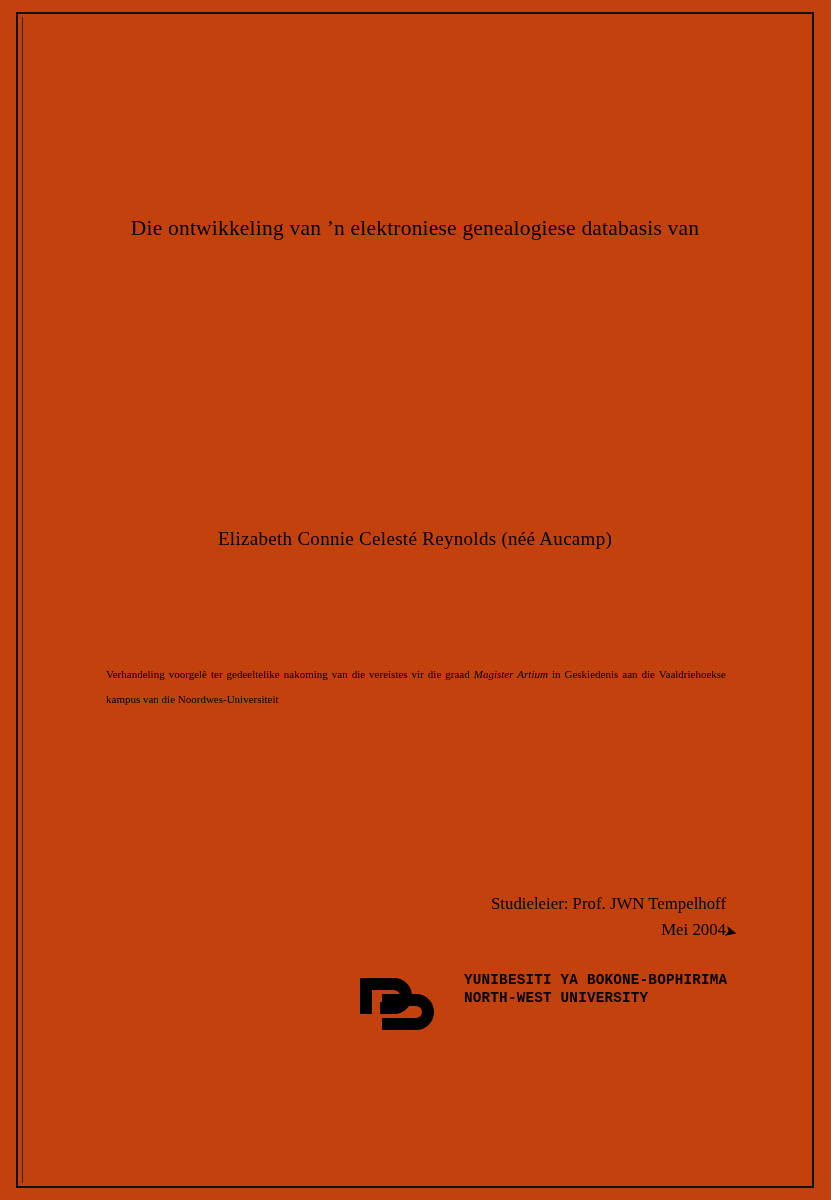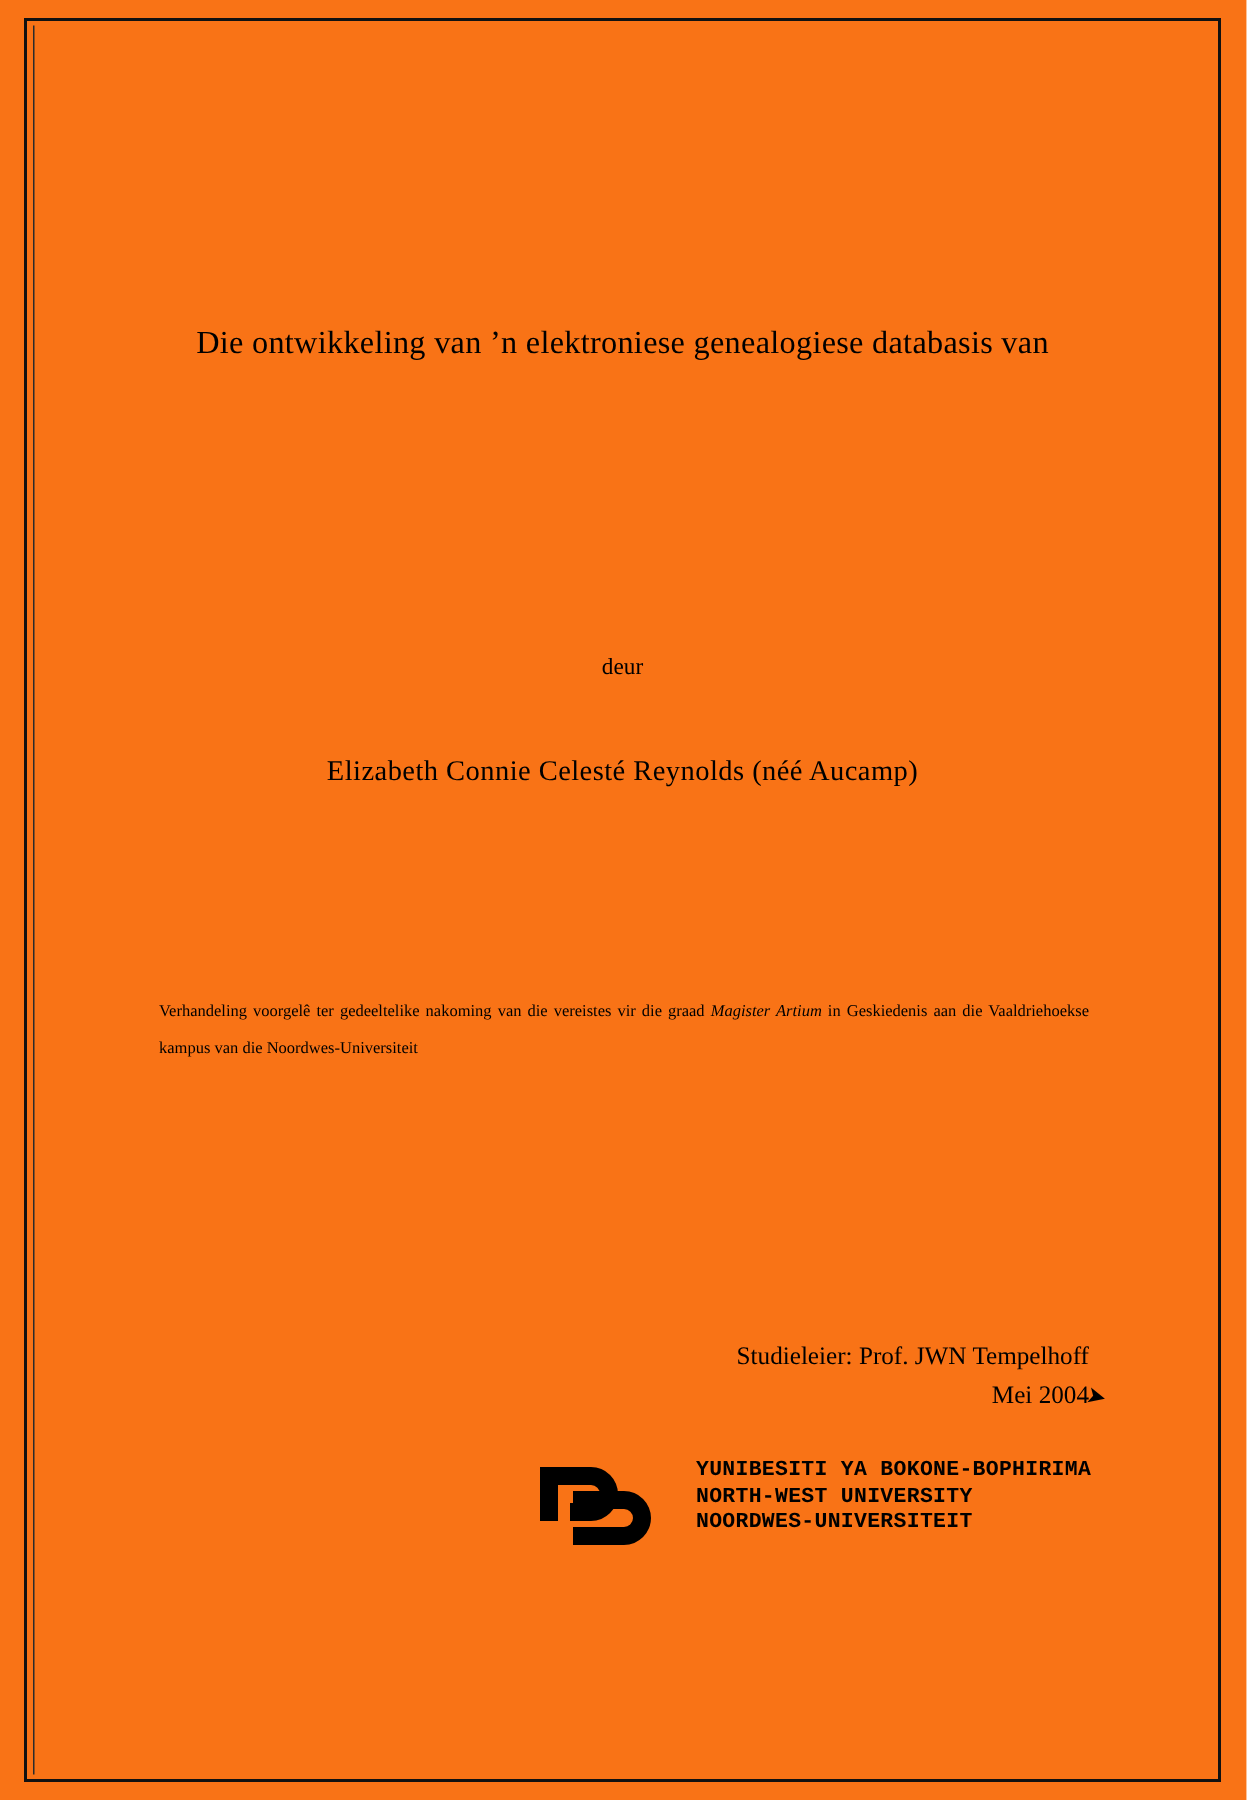--- a/index.html
+++ b/index.html
@@ -8,21 +8,21 @@
     background: #ffffff;
   }
   body {
     font-family: "Liberation Serif", serif;
     color: #000000;
   }
   .page {
     position: relative;
     width: 831px;
     height: 1200px;
-    background: #f97316;
+    background: #c2410c;
     overflow: hidden;
   }
   
   .scan-frame {
     position: absolute;
     left: 16px;
     top: 12px;
     width: 798px;
     height: 1176px;
     border: 2px solid #111111;
@@ -60,21 +60,21 @@
   .byline-label {
     position: absolute;
     top: 436px;
     left: 0;
     width: 630px;
     text-align: center;
     font-size: 15.5px;
   }
   .author {
     position: absolute;
-    top: 504px;
+    top: 528px;
     left: 0;
     width: 630px;
     text-align: center;
     font-size: 19px;
     letter-spacing: 0.3px;
   }
   .statement {
     position: absolute;
     top: 662px;
     left: 6px;
@@ -142,21 +142,20 @@
 
   <div class="scan-frame"></div>
   <div class="scan-frame-inner"></div>
 
   <div class="content">
 
     <div class="title-block">
       <div class="title-line-1">Die ontwikkeling van ’n elektroniese genealogiese databasis van</div>
     </div>
 
-    <div class="byline-label">deur</div>
 
     <div class="author">Elizabeth Connie Celesté Reynolds (néé Aucamp)</div>
 
     <div class="statement">
       <span>Verhandeling voorgelê ter gedeeltelike nakoming van die vereistes vir die graad </span><em>Magister Artium</em><span> in Geskiedenis aan die Vaaldriehoekse kampus van die Noordwes-Universiteit</span>
     </div>
 
     <div class="supervisor">
       <div>Studieleier: Prof. JWN Tempelhoff</div>
       <div class="date-row">
@@ -171,18 +170,17 @@
           <g fill="#000000">
             <path d="M8 10 h34 a18 18 0 0 1 0 36 h-14 v-12 h14 a6 6 0 0 0 0 -12 h-34 z"></path>
             <path d="M30 26 h34 a18 18 0 0 1 0 36 h-34 v-12 h34 a6 6 0 0 0 0 -12 h-34 z"></path>
             <rect x="8" y="10" width="12" height="36"></rect>
           </g>
         </svg>
       </div>
       <div class="logo-text">
         <div>YUNIBESITI YA BOKONE-BOPHIRIMA</div>
         <div>NORTH-WEST UNIVERSITY</div>
-        <div>NOORDWES-UNIVERSITEIT</div>
       </div>
     </div>
 
   </div>
 </div>
 
 </body></html>

